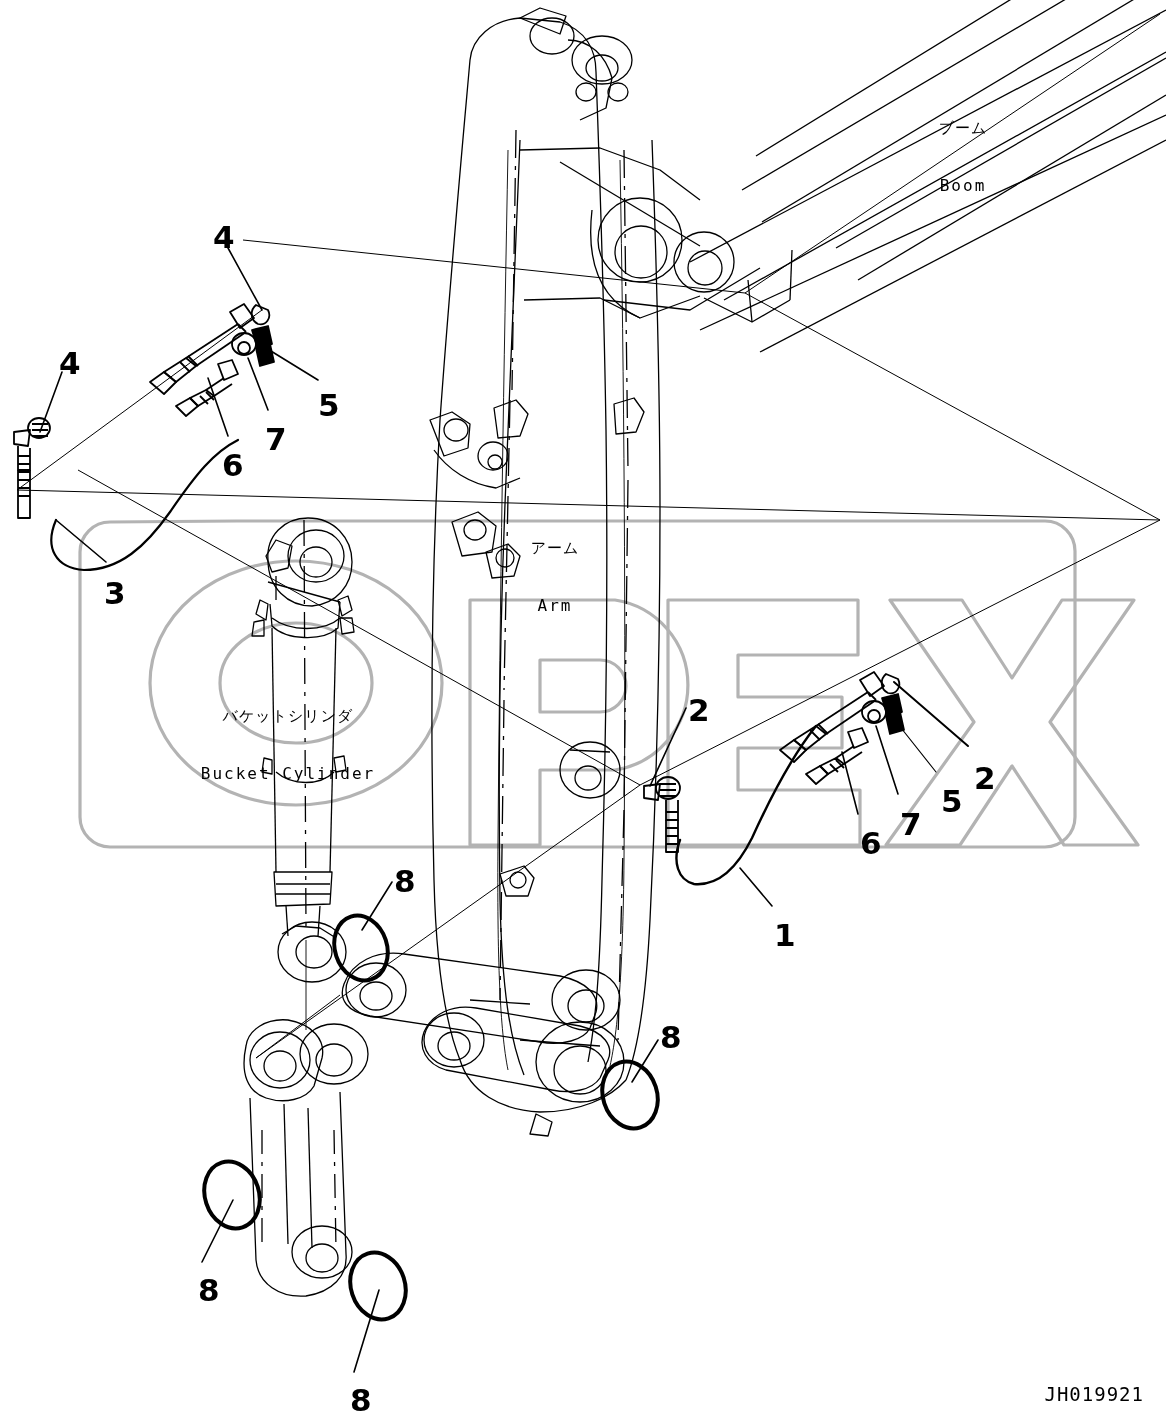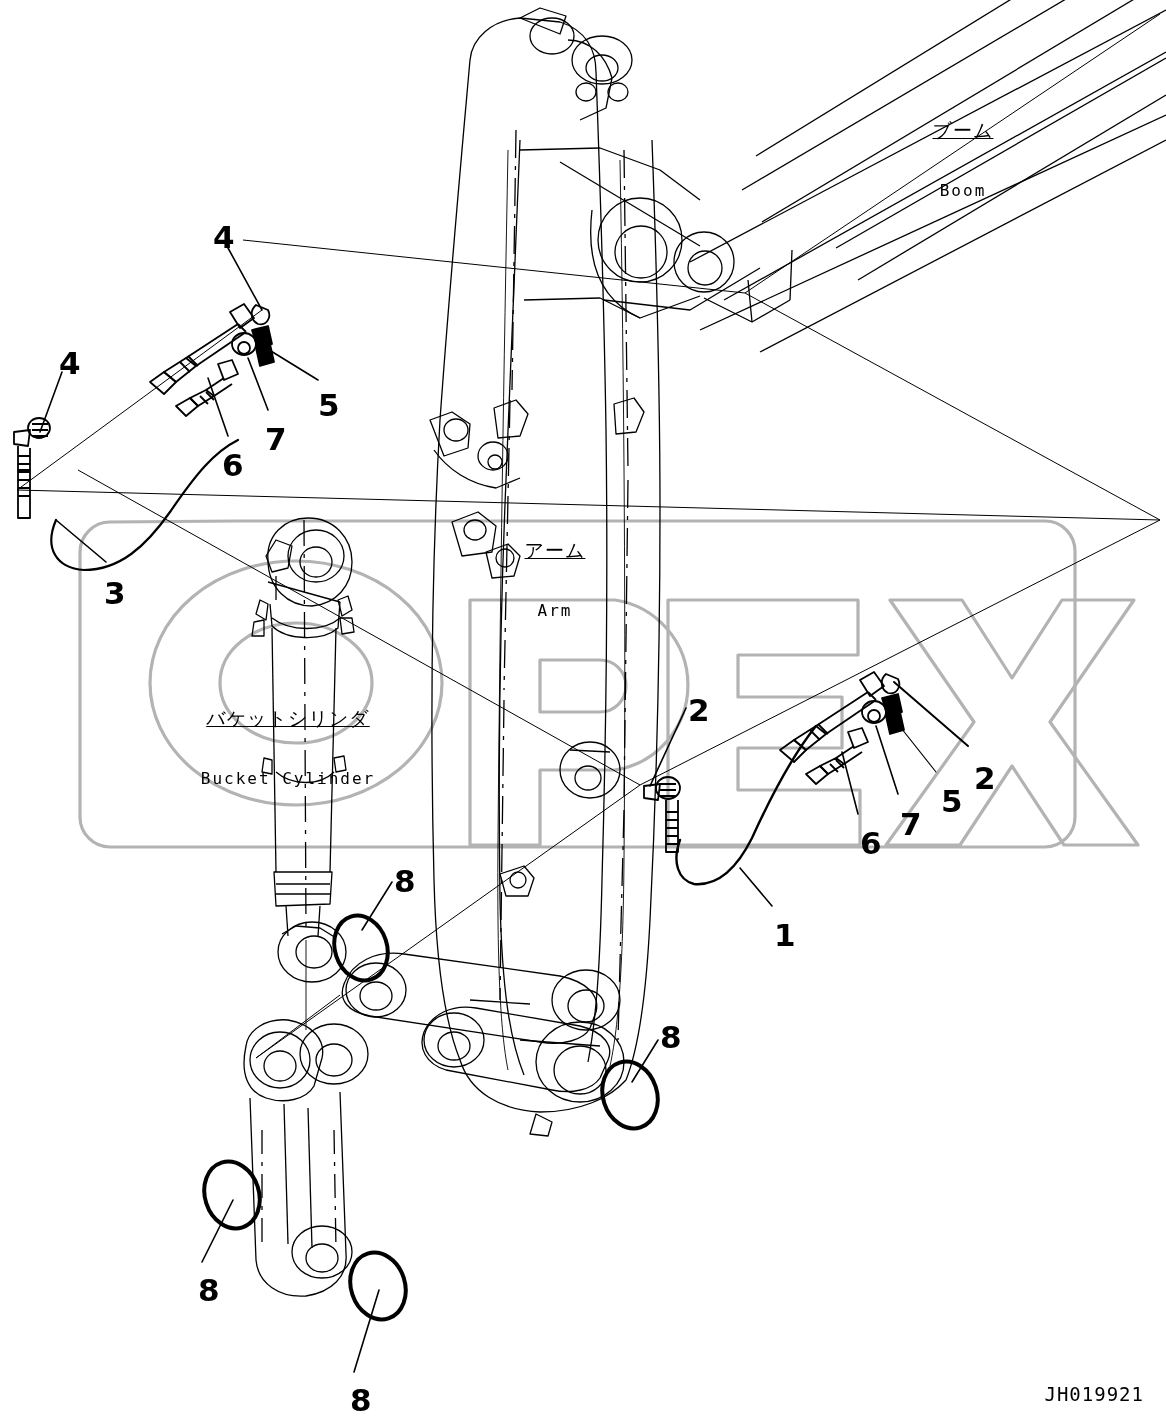--- a/index.html
+++ b/index.html
@@ -2,21 +2,21 @@
 <html><head>
 <meta charset="utf-8">
 <style>
   html,body{margin:0;padding:0;background:#fff;}
   body{width:1166px;height:1421px;overflow:hidden;
        font-family:"DejaVu Sans Mono","Liberation Mono",monospace;}
   #stage{position:relative;width:1166px;height:1421px;background:#fff;}
   svg{position:absolute;top:0;left:0;width:1166px;height:1421px;}
   .lbl{position:absolute;font-family:"DejaVu Sans Mono","Liberation Mono",monospace;
        color:#000;white-space:pre;line-height:1.22;}
-  .jp{font-size:19px;letter-spacing:1px;text-decoration:underline;}
+  .jp{font-size:15px;letter-spacing:1px;}
   .en{font-size:16px;letter-spacing:2px;}
   .callout{position:absolute;font-family:"DejaVu Sans","Liberation Sans",sans-serif;
        font-weight:bold;font-size:31px;color:#000;line-height:1;}
   .dwg{position:absolute;font-family:"DejaVu Sans Mono","Liberation Mono",monospace;
        font-size:19px;letter-spacing:1px;color:#000;margin-left:32px;}
   .ctr{text-align:center;}
 </style>
 </head>
 <body>
 

